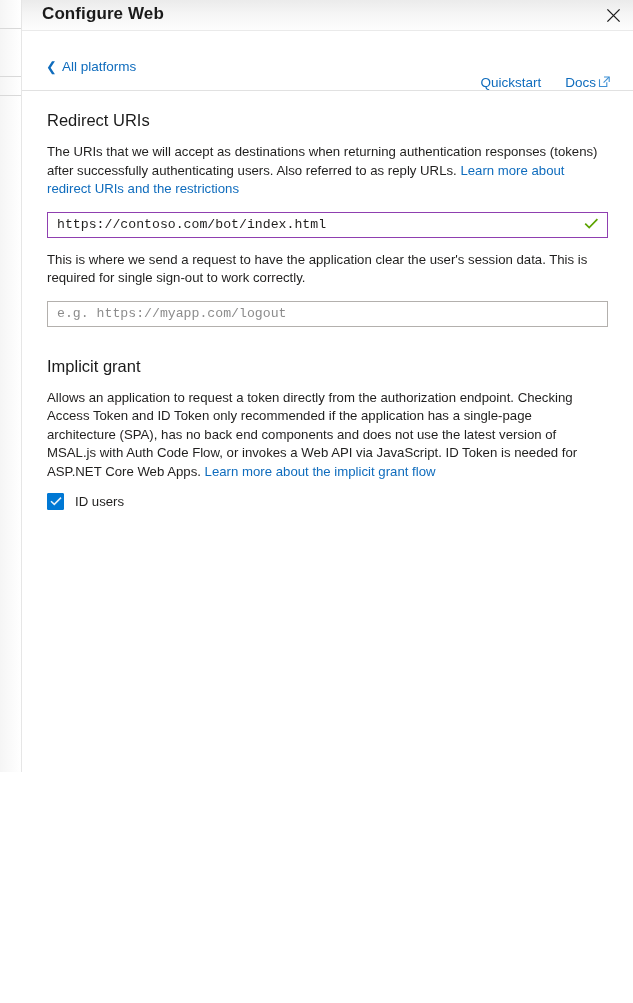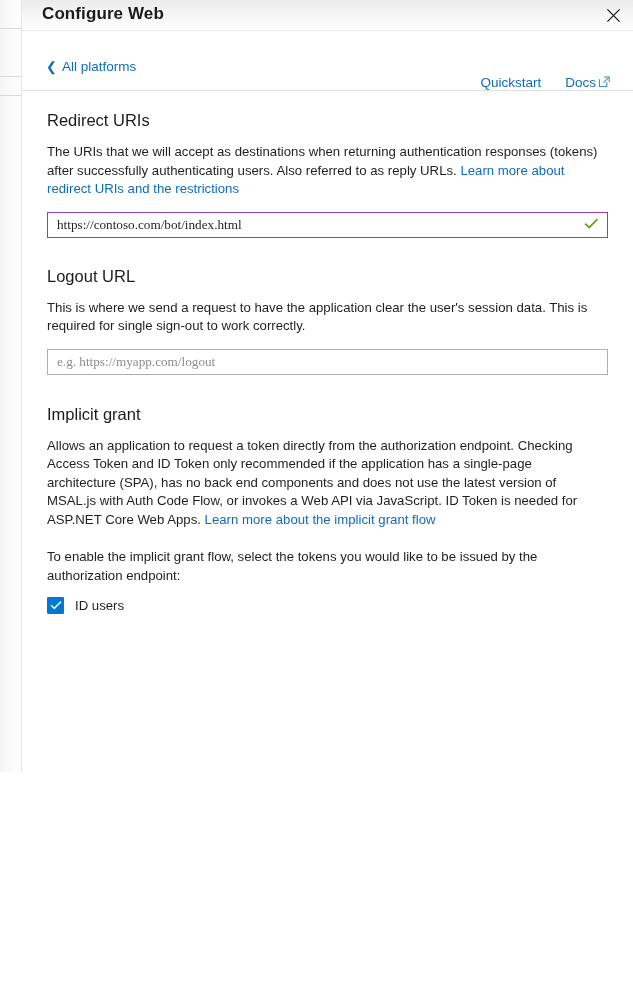--- a/index.html
+++ b/index.html
@@ -78,21 +78,21 @@
   a.inline-link { color: #0f6cbd; text-decoration: none; cursor: pointer; }
 
   .field {
     position: relative; width: 561px; height: 26px;
     border: 1px solid #b3b0ad; background: #ffffff;
     display: flex; align-items: center;
   }
   .field.focused { border: 1px solid #8f3fb0; }
   .field input {
     border: 0; outline: 0; background: transparent;
-    font-family: Liberation Serif, serif;
+    font-family: Liberation Mono, monospace;
     font-size: 13.2px; color: #201f1e;
     padding: 0 30px 0 9px; width: 100%; height: 100%;
   }
   .field input::placeholder { color: #8c8c8c; }
   .valid-icon { position: absolute; right: 8px; top: 50%; transform: translateY(-50%); display: block; }
 
   
   .check-row {
     display: flex; align-items: center; gap: 11px; cursor: pointer;
     height: 20px;
@@ -174,29 +174,27 @@
       <p class="body-text" style="margin-top:13px; width:552px"><span>The URIs that we will accept as destinations when returning authentication responses (tokens) after successfully authenticating users. Also referred to as reply URLs. </span><a class="inline-link">Learn more about redirect URIs and the restrictions</a></p>
       <div class="field focused" style="margin-top:13px">
         <input type="text" value="https://contoso.com/bot/index.html" placeholder="e.g. https://myapp.com/auth" style="">
         <span class="valid-icon">
           <svg width="15" height="13" viewBox="0 0 15 13" aria-hidden="true">
             <path d="M1.2 6.6 L5.2 10.6 L13.4 2.2" stroke="#5ca300" stroke-width="1.7" fill="none"></path>
           </svg>
         </span>
       </div>
 
-      <h2 class="section-title" style="margin-top:29px">Logout URL</h2>
       <p class="body-text" style="margin-top:13px; width:552px">This is where we send a request to have the application clear the user's session data. This is required for single sign-out to work correctly.</p>
       <div class="field" style="margin-top:13px">
         <input type="text" placeholder="e.g. https://myapp.com/logout" value="" style="">
       </div>
 
       <h2 class="section-title" style="margin-top:30px">Implicit grant</h2>
       <p class="body-text" style="margin-top:13px; width:556px"><span>Allows an application to request a token directly from the authorization endpoint. Checking Access Token and ID Token only recommended if the application has a single-page architecture (SPA), has no back end components and does not use the latest version of MSAL.js with Auth Code Flow, or invokes a Web API via JavaScript. ID Token is needed for ASP.NET Core Web Apps. </span><a class="inline-link">Learn more about the implicit grant flow</a></p>
-      <p class="body-text" style="margin-top:19px; width:552px">To enable the implicit grant flow, select the tokens you would like to be issued by the authorization endpoint:</p>
 
 
       <div style="margin-top:10px">
         <label class="check-row">
           <span class="cbox">
             <svg width="12" height="10" viewBox="0 0 12 10" aria-hidden="true">
               <path d="M1 5.2 L4.3 8.4 L11 1.6" stroke="#e8f1fa" stroke-width="1.5" fill="none"></path>
             </svg>
           </span>
           <span class="check-label">ID users</span>

